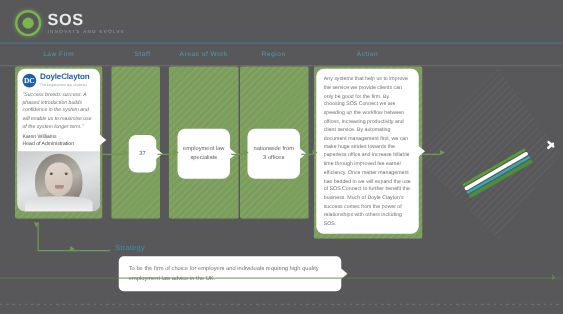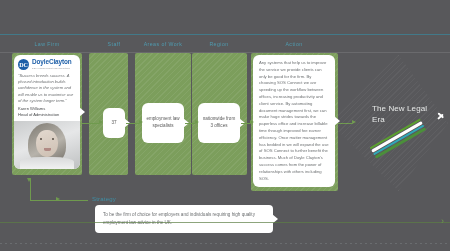--- a/index.html
+++ b/index.html
@@ -139,20 +139,29 @@
     border-top:2.6px solid transparent;border-bottom:2.6px solid transparent;border-left:4px solid #6f9a4e;}
 
   .dots{position:absolute;left:0;right:0;top:243px;height:1px;
     background-image:repeating-linear-gradient(90deg,#6a6d70 0 2px,transparent 2px 5px);}
 </style>
 </head>
 <body>
 
 <div class="stage">
 
+  <div class="logo">
+    <div class="logo-mark">
+        <i></i>
+      </div>
+    <div class="logo-txt">
+      <div class="logo-name">SOS</div>
+      <div class="logo-tag">INNOVATE AND EVOLVE</div>
+    </div>
+  </div>
   <div class="hdr-rule"></div>
   <div class="hdr-rule2"></div>
 
   <div class="colhead" style="left:14px;width:66px;">
     <span>Law Firm</span>
     </div>
   <div class="colhead" style="left:95px;width:38px;">
     <span>Staff</span>
     </div>
   <div class="colhead" style="left:139px;width:48px;">
@@ -215,23 +224,20 @@
   <div class="arrow-h" style="left:126px;top:123px;width:13px;"></div>
   <div class="tri" style="left:139px;top:120.4px;"></div>
   <div class="arrow-h" style="left:185px;top:123px;width:10px;"></div>
   <div class="tri" style="left:195px;top:120.4px;"></div>
   <div class="arrow-h" style="left:241px;top:123px;width:9px;"></div>
   <div class="tri" style="left:250px;top:120.4px;"></div>
   <div class="arrow-h" style="left:338px;top:123px;width:14px;"></div>
   <div class="tri" style="left:352px;top:120.4px;"></div>
 
   <div class="diamond"></div>
-  <div class="nle">
-    <div class="nle-t">The New Legal Era</div>
-  </div>
   <div class="chev"></div>
   <div class="stripes">
     <i class="s1"></i>
       <i class="s2"></i>
       <i class="s3"></i>
       <i class="s4"></i>
   </div>
 
   <div class="elbow"></div>
   <div class="elbow-tri-d"></div>

